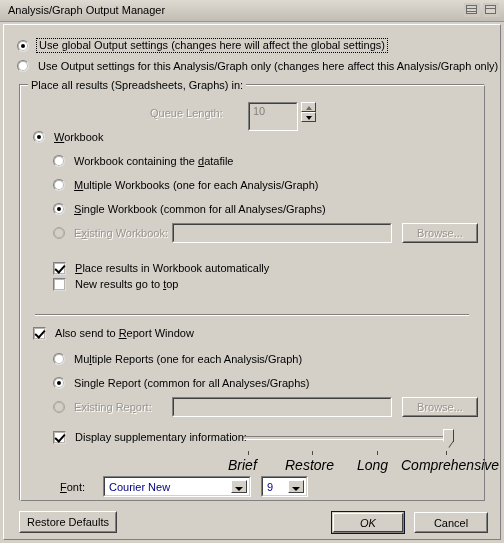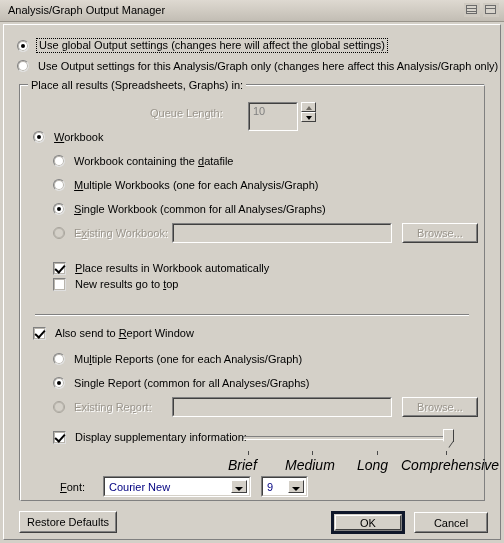--- a/index.html
+++ b/index.html
@@ -220,22 +220,23 @@
     position: absolute;
     left: 0; top: 0; right: 0; bottom: 0;
     border: 1px solid #d4d0c8;
     border-right-color: #808080;
     border-bottom-color: #808080;
     box-sizing: border-box;
     display: flex; align-items: center; justify-content: center;
   }
   .btn.disabled .bin { color: #9a958c; text-shadow: 1px 1px 0 #ffffff; }
   .btn.default {
-    border: 3px solid #0f172a;
+    border: 1px solid #0f172a;
     padding: 6px;
+    font-style: italic;
   }
   .btn.default .bin2 {
     position: absolute;
     left: 1px; top: 1px; right: 1px; bottom: 1px;
     background: #d4d0c8;
     border: 1px solid #ffffff;
     border-right-color: #404040;
     border-bottom-color: #404040;
     box-sizing: border-box;
   }
@@ -511,21 +512,21 @@
         <div class="body"></div>
         <div class="tip"></div>
       </div>
 
       <div class="tick" style="left:243px; top:425px;"></div>
       <div class="tick" style="left:307px; top:425px;"></div>
       <div class="tick" style="left:372px; top:425px;"></div>
       <div class="tick" style="left:441px; top:425px;"></div>
 
       <div class="ticklabel" style="left:223px; top:431px; width:40px;">Brief</div>
-      <div class="ticklabel" style="left:280px; top:431px; width:55px;">Medium</div>
+      <div class="ticklabel" style="left:280px; top:431px; width:55px;">Restore</div>
       <div class="ticklabel" style="left:352px; top:431px; width:40px;">Long</div>
       <div class="ticklabel" style="left:396px; top:431px; width:90px;">Comprehensive</div>
 
       <div class="row" style="left:55px; top:454px;">
         <span class="lbl" style="margin-left:0;"><u>F</u>ont:</span>
       </div>
       <div class="combo" style="left:98px; top:450px; width:148px; height:21px;">
         <div class="cin">
           <span class="cval">Courier New</span>
           <div class="cbtn"></div>

